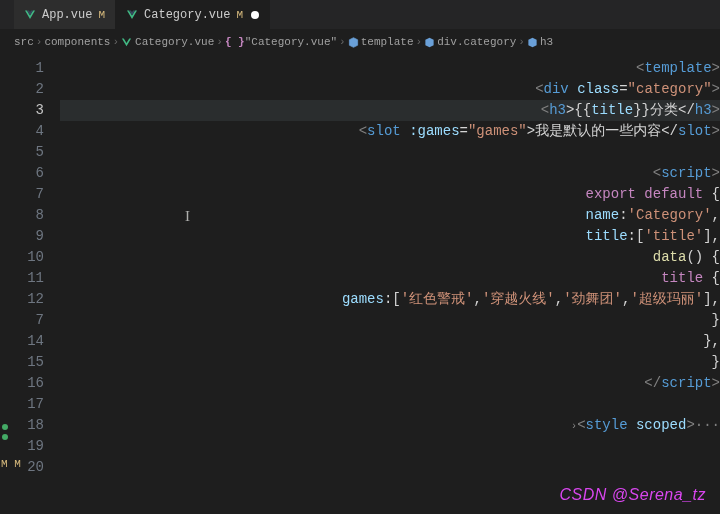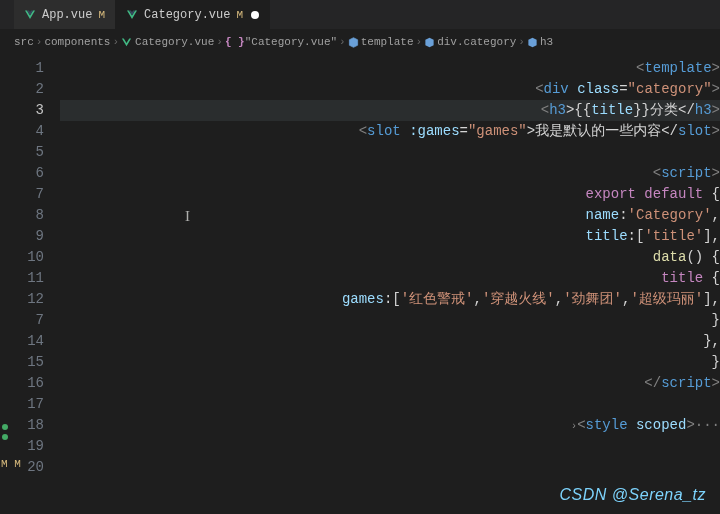--- a/index.html
+++ b/index.html
@@ -92,21 +92,21 @@
 .white { color: #d4d4d4; }
 .chevron {
   width: 10px;
   color: #888;
   font-size: 10px;
 }
 .watermark {
   position: absolute;
   bottom: 10px;
   right: 14px;
-  color: #7dd3fc;
+  color: #d946ef;
   font-family: Arial, sans-serif;
   font-size: 16px;
   font-style: italic;
   letter-spacing: 0.5px;
 }
 .left-dots {
   position: absolute;
   left: 2px;
   bottom: 74px;
   display: flex;

